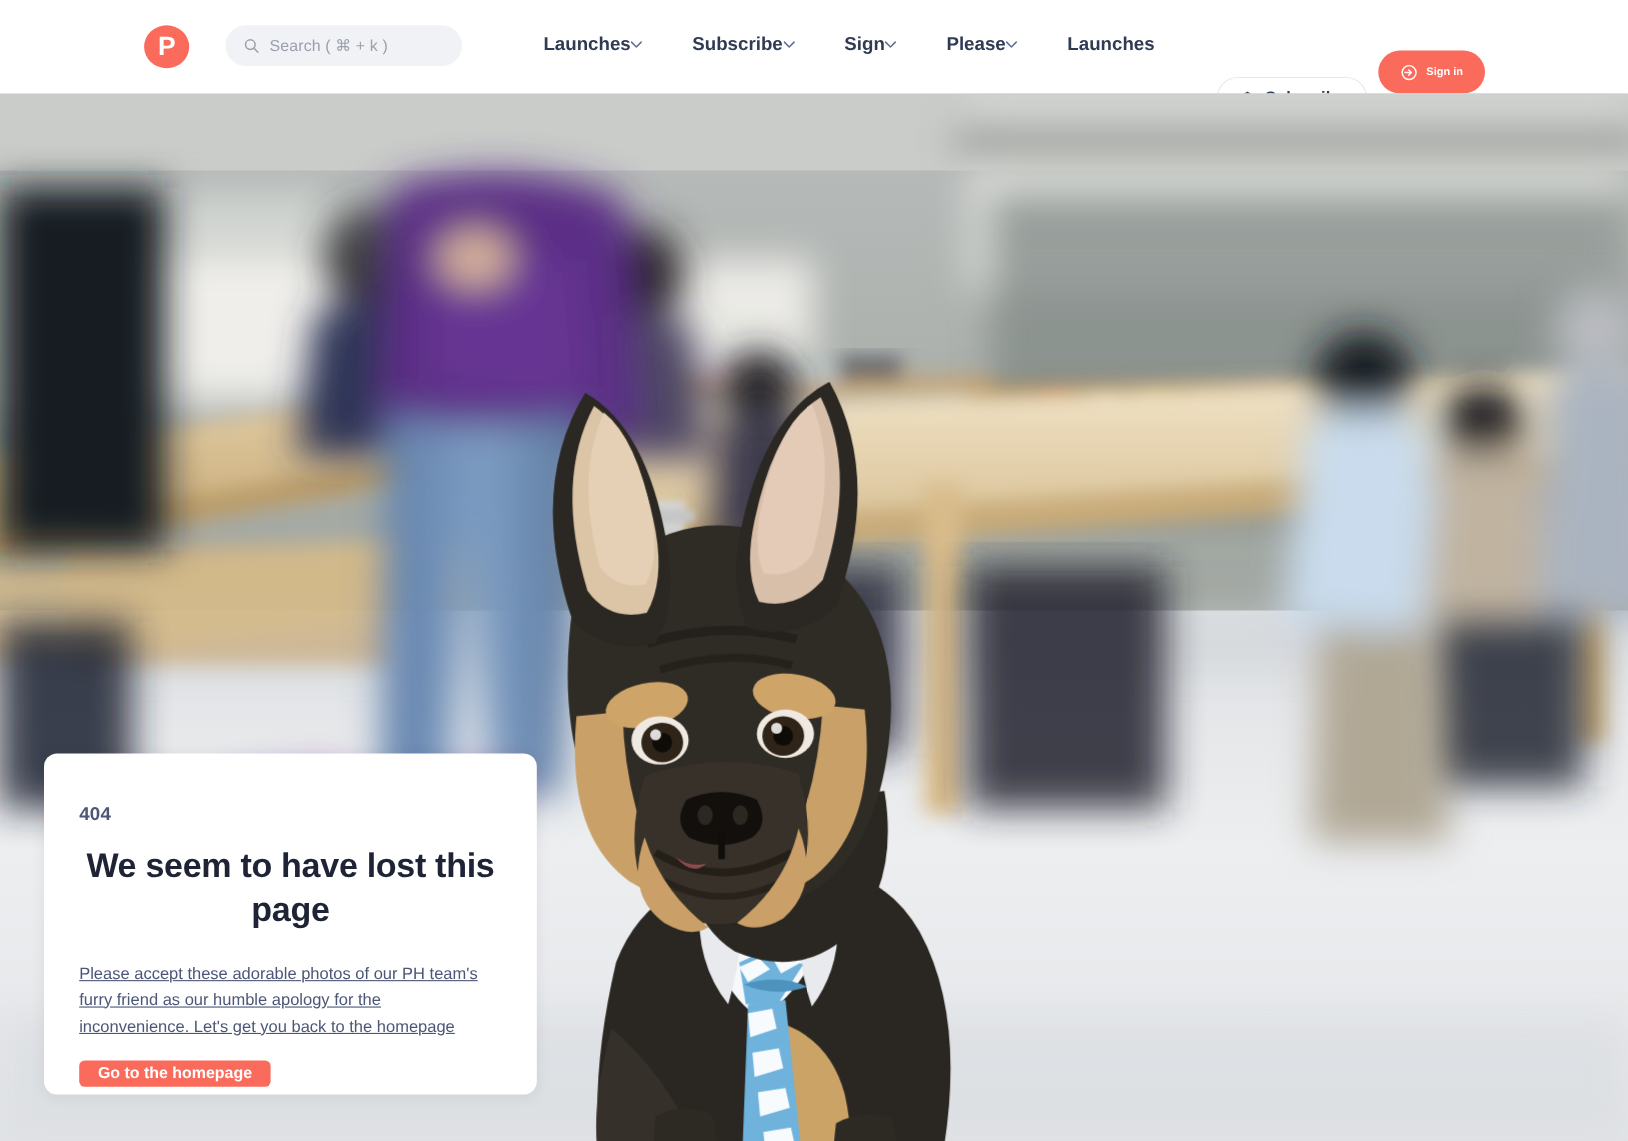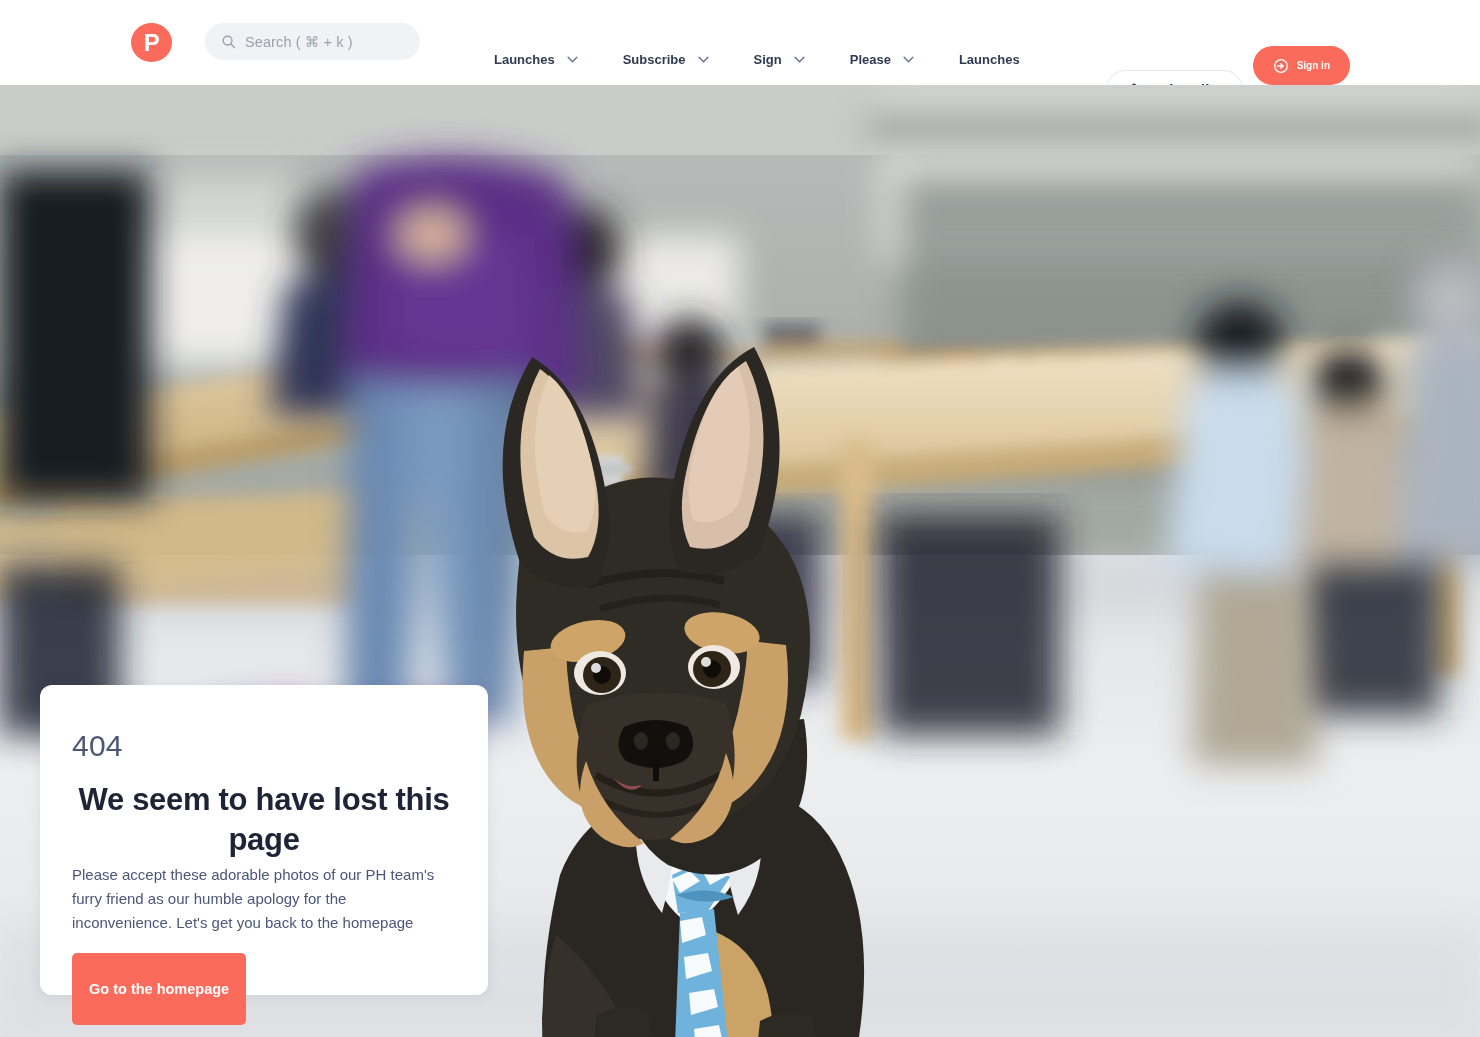--- a/index.html
+++ b/index.html
@@ -32,23 +32,23 @@
     text-align:center;
   }
   .search-icon{ width:15px; height:15px; flex:0 0 auto; color:#9aa0ae; display:block;}
   .search-ph{ font-size:14.5px; color:#9aa0ae; white-space:nowrap; letter-spacing:0.1px;}
 
   .nav{
     position:absolute; left:494px; top:30px;
     display:flex; align-items:center; gap:0;
   }
   .nav-item{
-    display:flex; align-items:center; gap:12px;
-    font-size:13px; font-weight:bold; color:#303b53;
-    cursor:pointer; white-space:nowrap;margin-top:22px;
+    display:flex; align-items:center; gap:0;
+    font-size:17px; font-weight:bold; color:#303b53;
+    cursor:pointer; white-space:nowrap;
   }
   .nav-gap{ width:45px; }
   .chev{ width:11px; height:7px; display:block; color:#63708e; }
 
   .hdr-right{
     position:absolute; right:130px; top:22px;
     display:flex; align-items:center; gap:10px;
   }
   .btn-subscribe{
     height:39px; border-radius:20px;
@@ -78,38 +78,39 @@
 
   
   .card{
     position:absolute; left:40px; top:685px;
     width:448px; height:310px;
     background:#ffffff; border-radius:12px;
     padding:46px 32px 0 32px;
     box-shadow:0 2px 14px rgba(20,26,45,0.07);
   }
   .card-404{
-    font-size:30px; font-weight:normal; color:#4c5677;
+    font-size:17px; font-weight:bold; color:#4c5677;
     letter-spacing:0.2px; line-height:1;
   }
   .card-title{
     margin-top:19px;
     font-size:31px; font-weight:bold; color:#1e2436;
     line-height:1.30; letter-spacing:-0.3px;text-align:center;
   }
   .card-body{
-    margin-top:2px;
+    margin-top:26px;
     font-size:15px; color:#4c5677; line-height:1.60;
     max-width:372px;
+    text-decoration:underline;
   }
   .card-cta{
     display:inline-block; margin-top:18px;
     background:#fb6b5b; color:#ffffff;
     border:none; border-radius:5px;
-    padding:28px 17px;
+    padding:4px 17px;
     font-size:14.5px; font-weight:bold;
     font-family:"Liberation Sans", sans-serif;
     cursor:pointer; white-space:nowrap;
   }
 </style>
 </head>
 <body>
 
 <div class="header">
 

